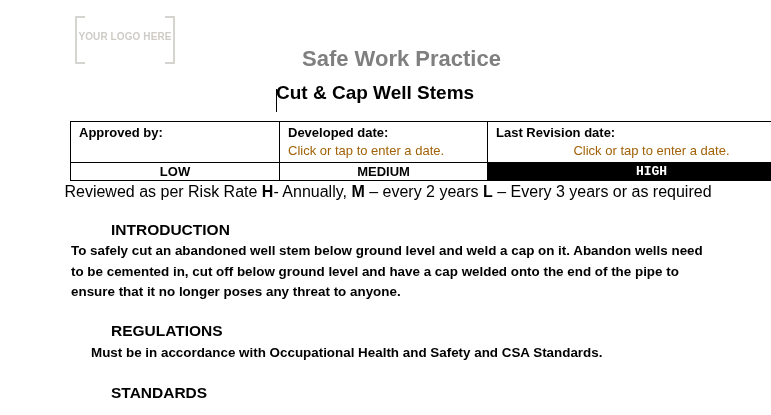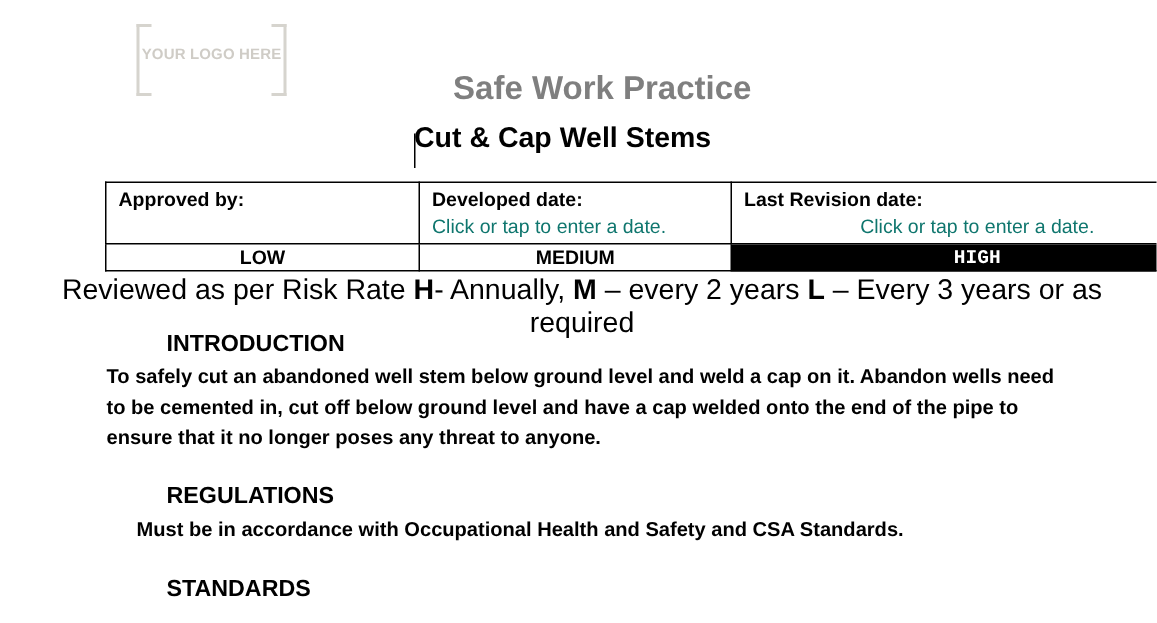--- a/index.html
+++ b/index.html
@@ -1,38 +1,38 @@
 <!DOCTYPE html>
 <html><head>
 <meta charset="utf-8">
 <style>
   html, body { margin: 0; padding: 0; background: #ffffff; }
   body { width: 771px; height: 415px; position: relative; overflow: hidden;
          font-family: "Liberation Sans", sans-serif; color: #000; }
-  .logo { position: absolute; left: 91px; top: 16px; width: 100px; height: 44px; }
+  .logo { position: absolute; left: 75px; top: 16px; width: 100px; height: 44px; }
   .logo .br { position: absolute; top: 0; width: 8px; height: 44px; border: 2px solid #d6d4ce; }
   .logo .br.l { left: 0; border-right: none; }
   .logo .br.r { right: 0; border-left: none; }
   .logo .txt { position: absolute; left: 0; right: 0; top: 15px; text-align: center;
                font-size: 10px; font-weight: bold; color: #cfccc6; letter-spacing: 0.1px; }
   .title { position: absolute; left: 0; width: 771px; top: 46px; text-align: center;
            font-size: 22px; font-weight: bold; color: #7f7f7f; padding-left: 32px; box-sizing: border-box; }
   .subtitle { position: absolute; top: 82px; left: 276px; font-size: 19px; font-weight: bold; color: #000; }
   .caret { position: absolute; left: 276px; top: 89px; width: 1px; height: 23px; background: #000; }
   table.meta { position: absolute; left: 70px; top: 121px; width: 746px; border-collapse: collapse;
                font-size: 13px; }
   table.meta td { border: 1px solid #000; padding: 2px 8px; vertical-align: top; }
   table.meta td.w1 { width: 192px; }
   table.meta td.w2 { width: 191px; }
   .lbl { font-weight: bold; display: block; height: 18px; line-height: 18px; }
-  .ph { color: #0f766e; display: block; line-height: 18px; }
+  .ph { color: #a16207; display: block; line-height: 18px; }
   .ph.c { text-align: center; }
   table.meta tr.risk td { text-align: center; font-weight: bold; padding: 0 8px; height: 17px; line-height: 17px; }
   table.meta tr.risk td.high { background: #000000; color: #ffffff; font-family: Liberation Mono, monospace; }
-  .review { position: absolute; left: 0; width: 771px; top: 183px; text-align: center; font-size: 19px;
+  .review { position: absolute; left: 0; width: 771px; top: 183px; text-align: center; font-size: 16px;
             padding-left: 5px; box-sizing: border-box; }
   .h { position: absolute; left: 71px; font-size: 15.5px; font-weight: bold; margin-left: 40px; }
   .p { position: absolute; left: 71px; width: 640px; font-size: 13.4px; line-height: 20.5px; font-weight: bold; }
 </style>
 </head>
 <body>
 
 <div class="logo">
   <div class="br l"></div>
   <div class="txt">YOUR LOGO HERE</div>

